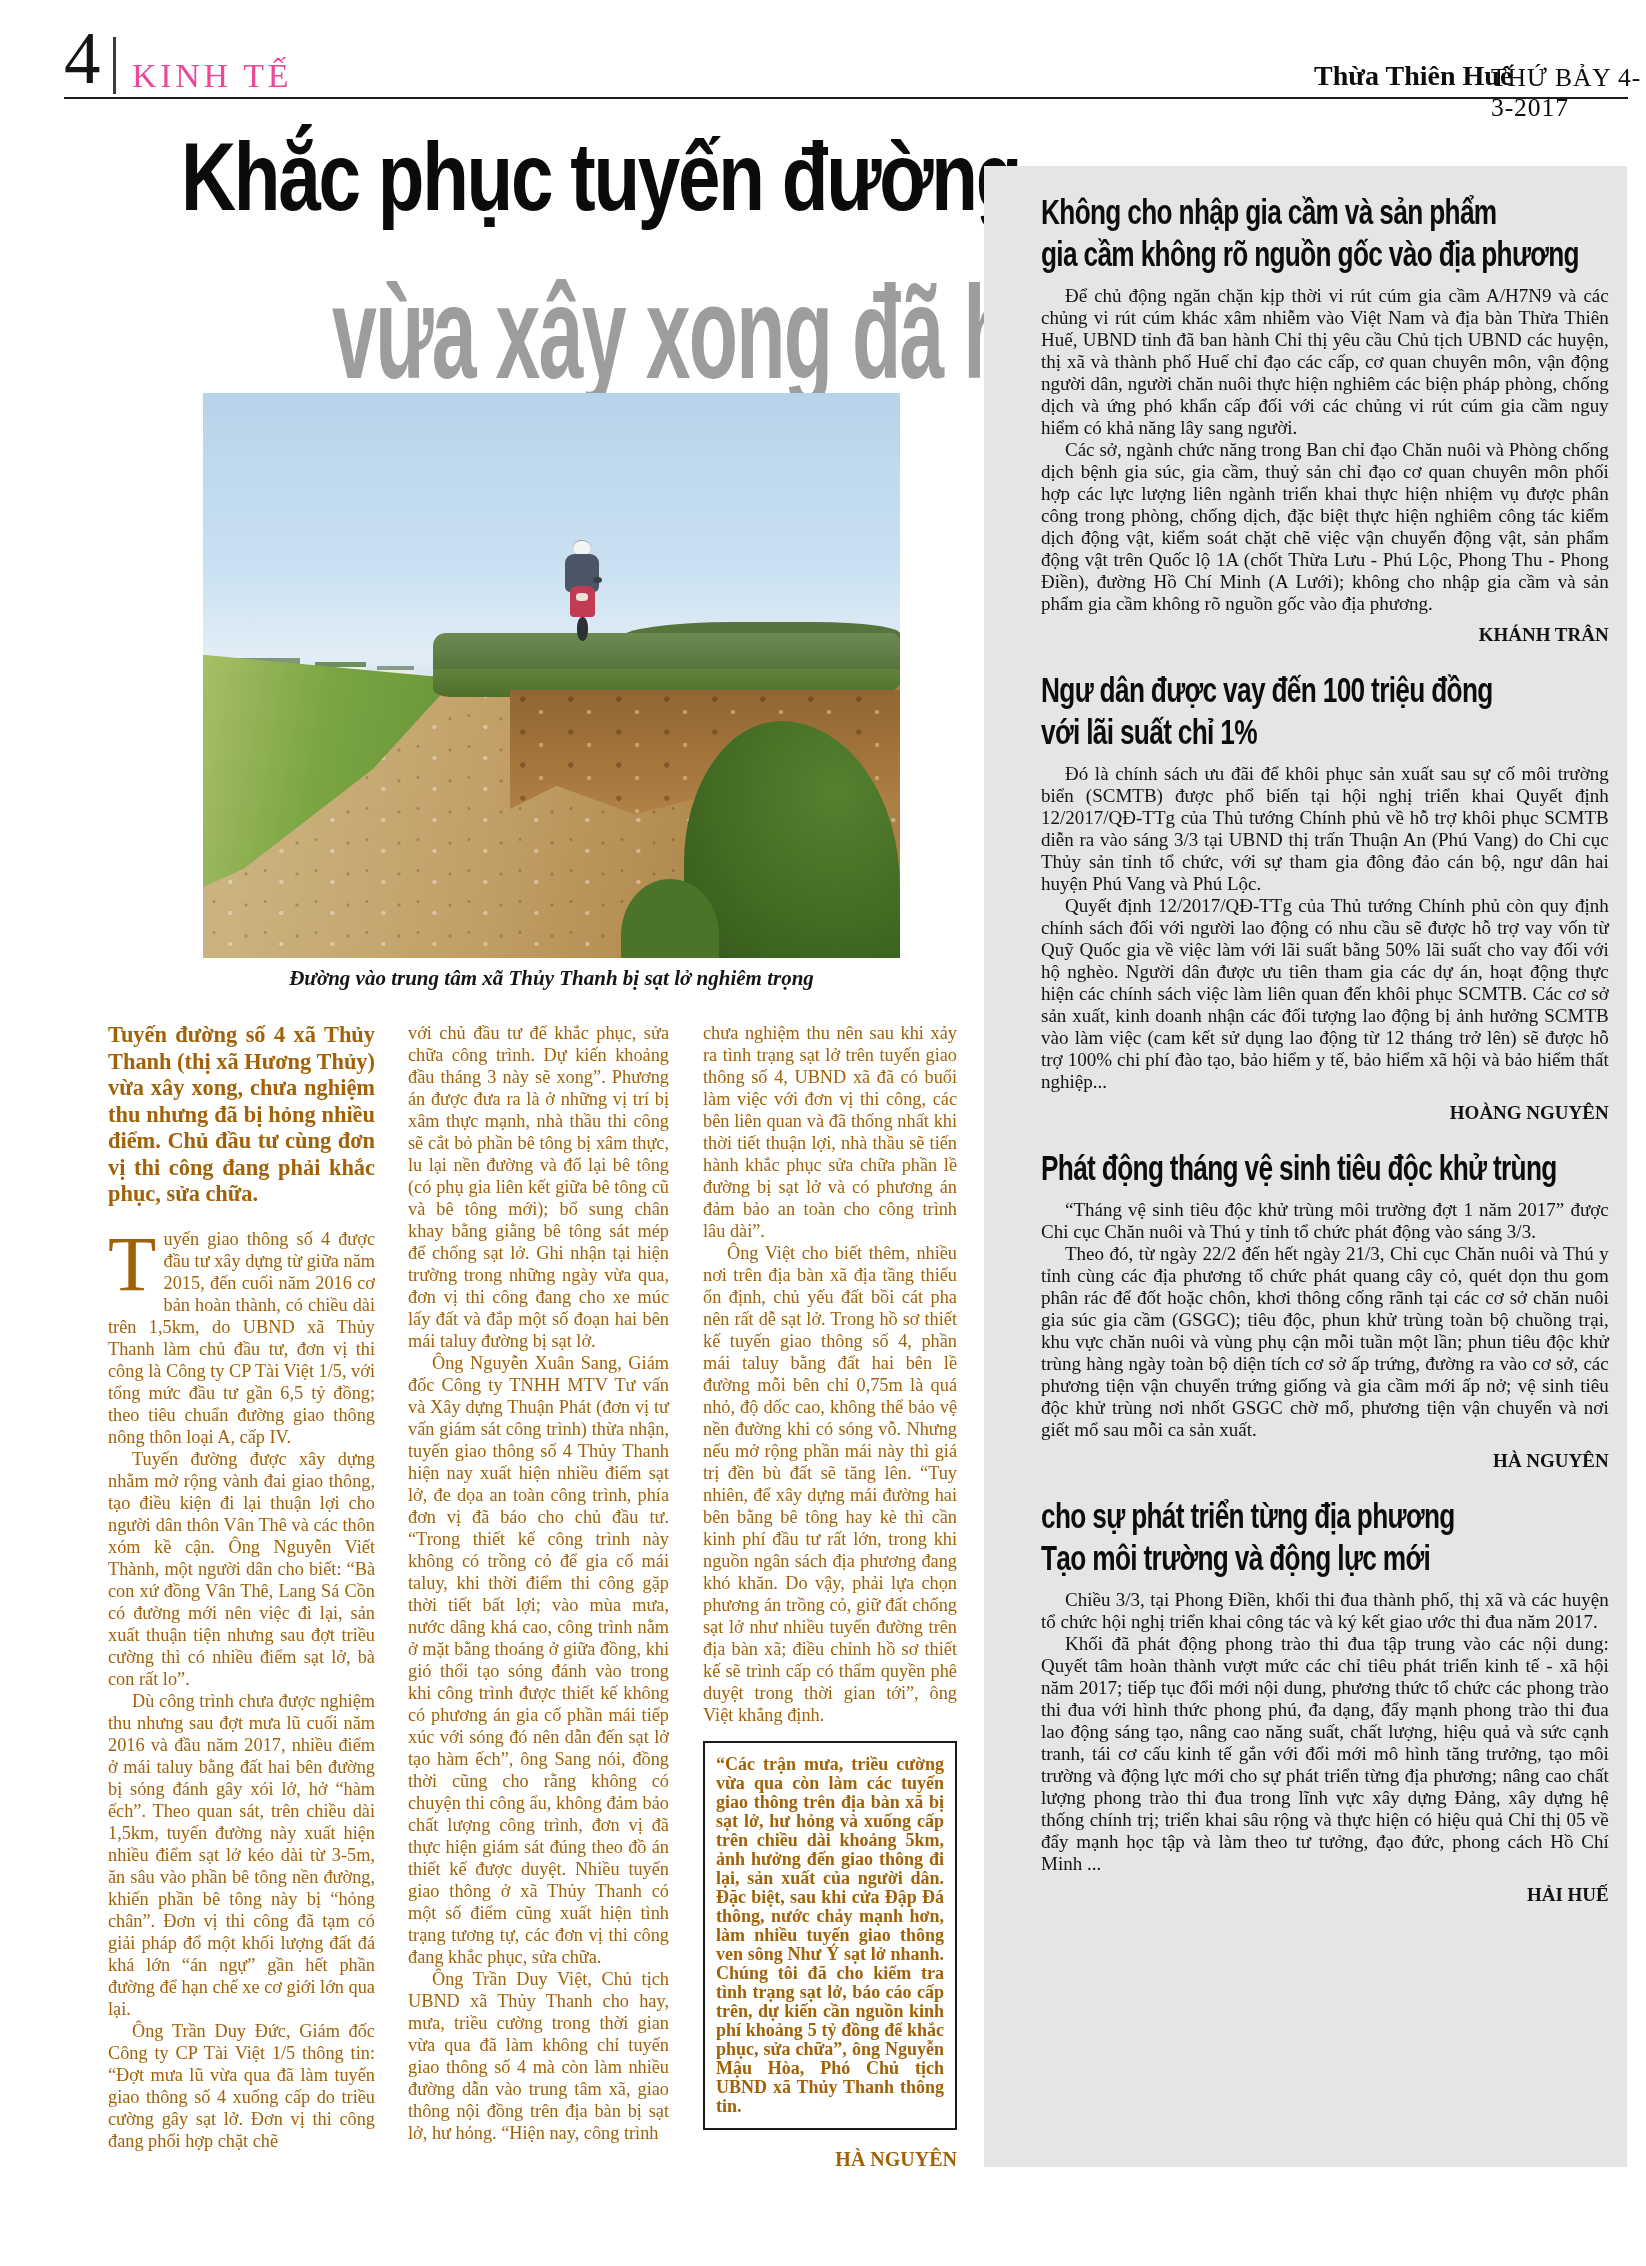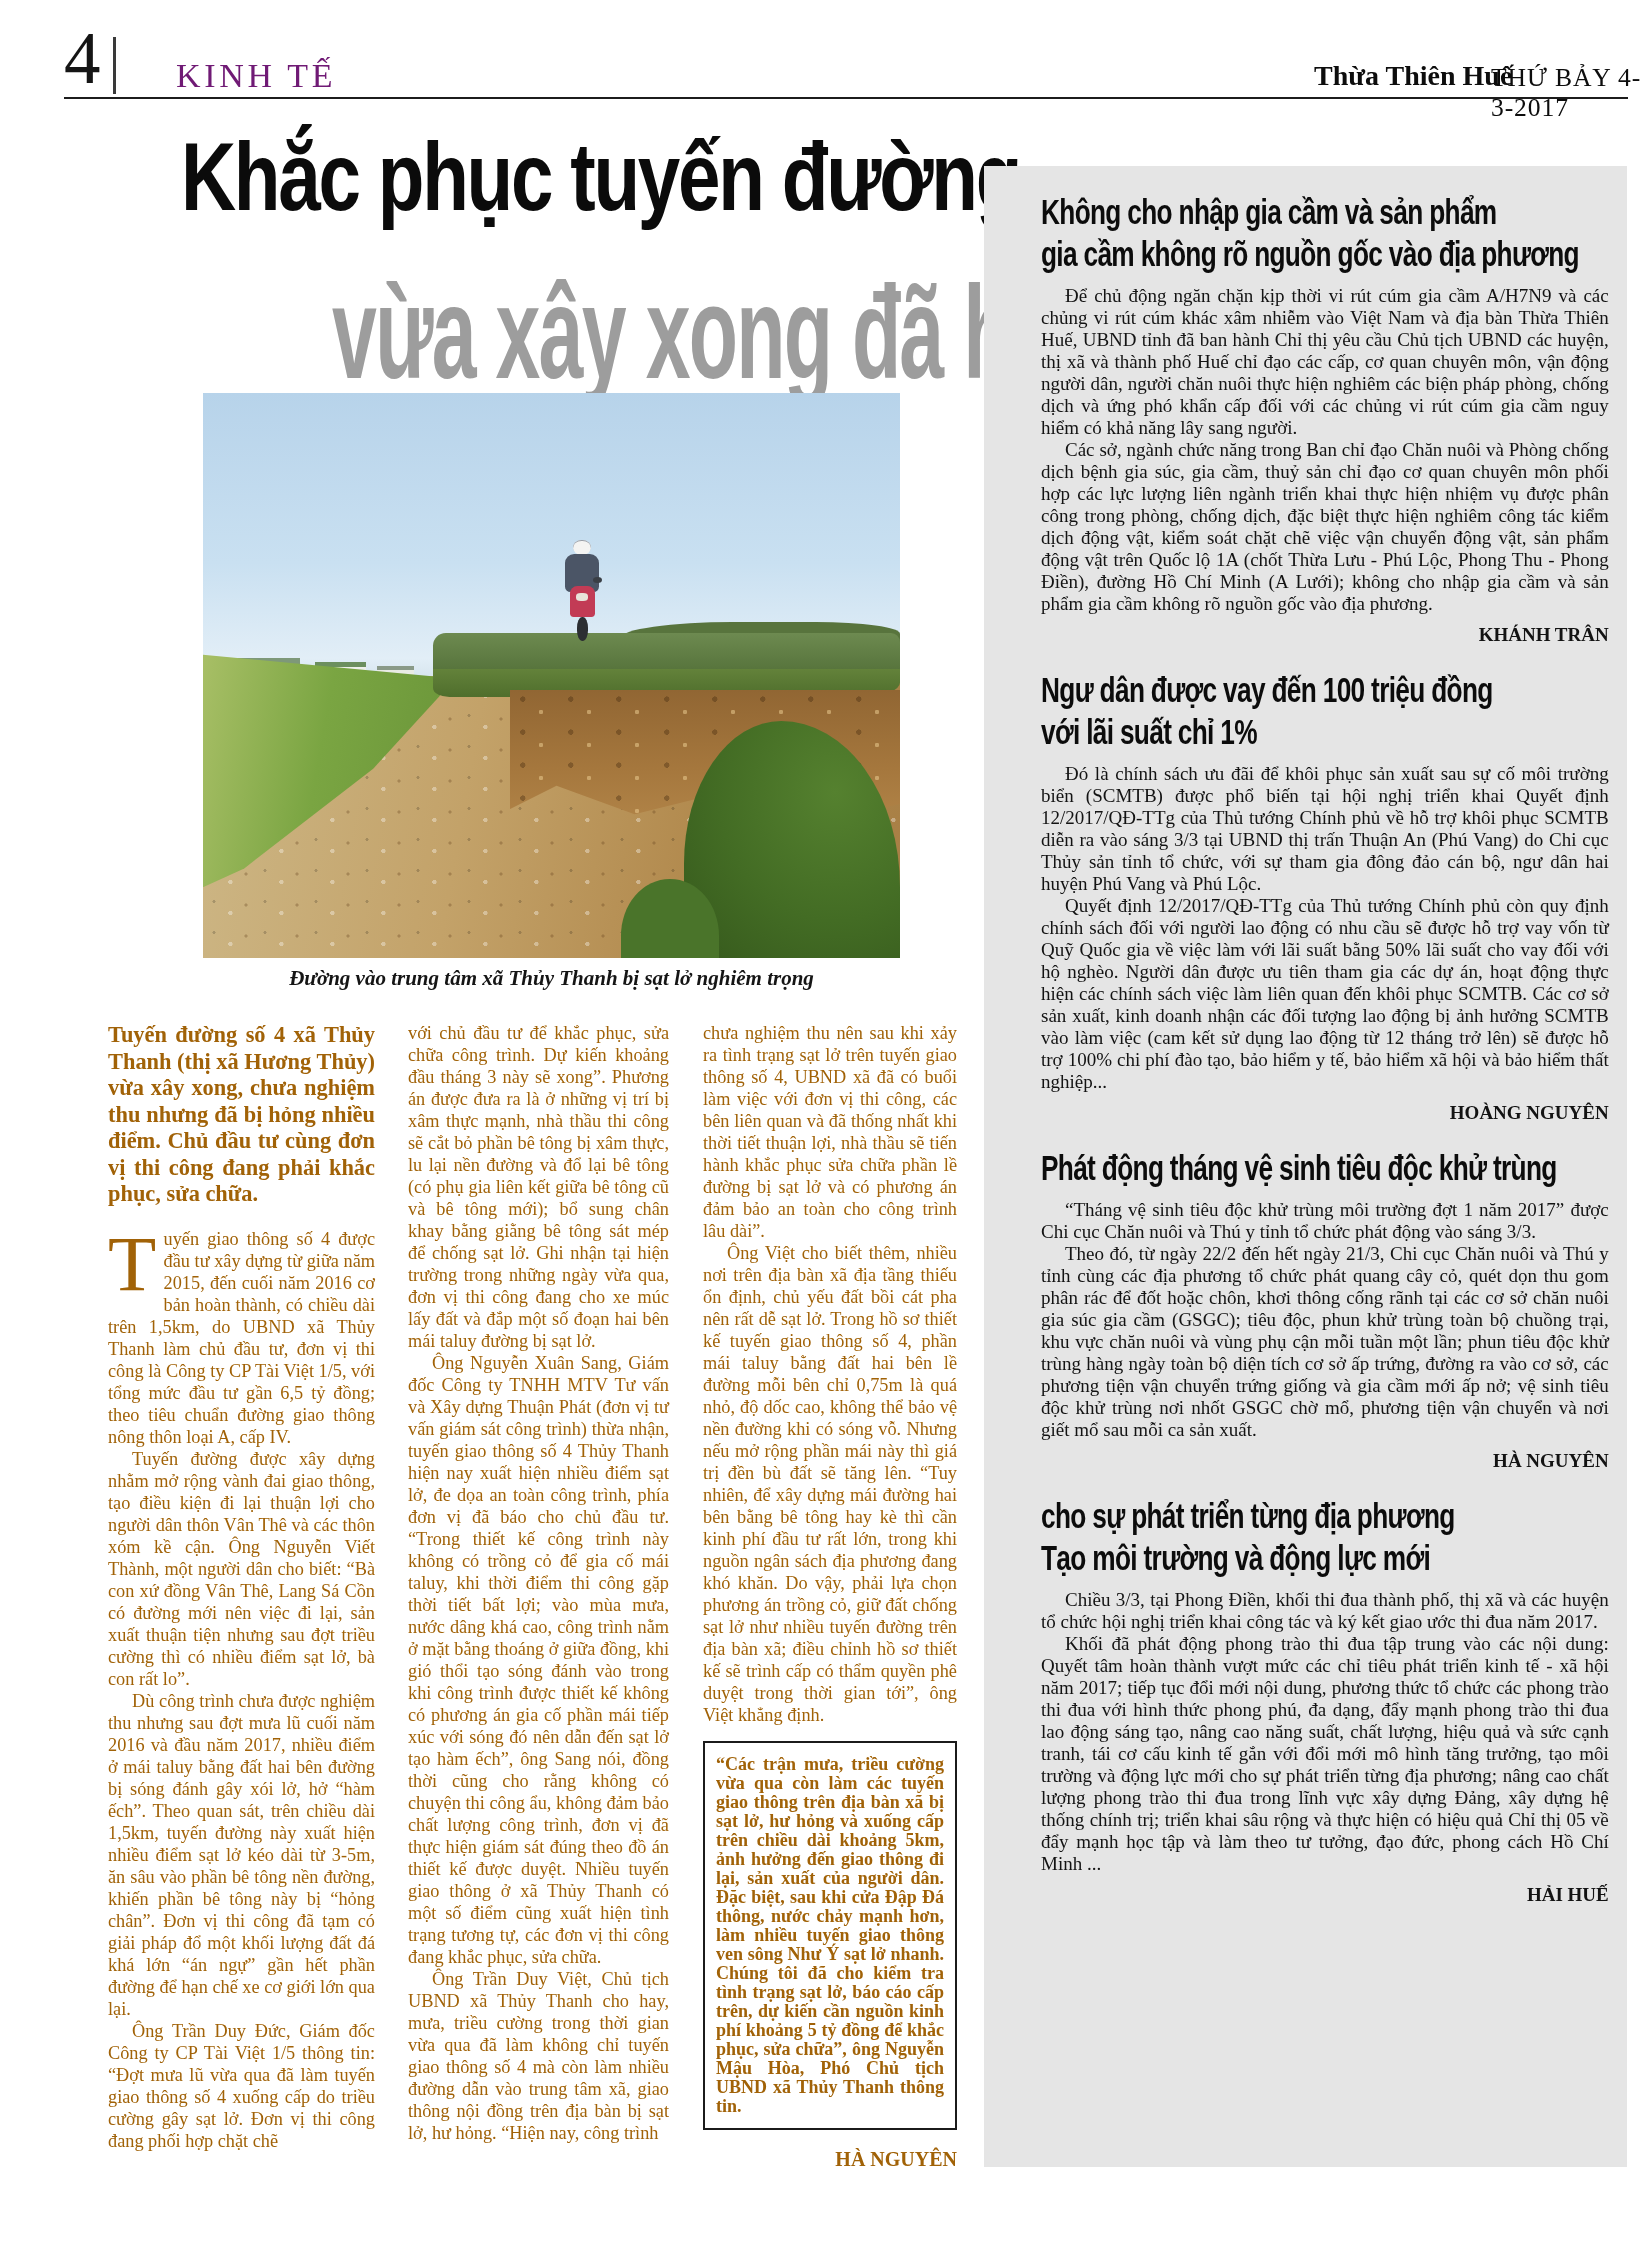--- a/index.html
+++ b/index.html
@@ -4,21 +4,21 @@
 <style>
   html,body { margin:0; padding:0; background:#fff; }
   .page {
     position:relative; width:1647px; height:2267px; background:#ffffff;
     font-family:"Liberation Serif", serif; color:#111; overflow:hidden;
   }
 
   
   .pagenum { position:absolute; left:64px; top:22px; font-size:73px; line-height:73px; font-family:"Liberation Serif",serif; color:#151515; }
   .hdr-divider { position:absolute; left:113px; top:37px; width:2.7px; height:57px; background:#3a3a3a; }
-  .section-name { position:absolute; left:132px; top:57px; font-size:34px; letter-spacing:3.7px; color:#701a75;margin-left:44px; }
+  .section-name { position:absolute; left:132px; top:57px; font-size:34px; letter-spacing:3.7px; color:#ec4899; }
   .brand { position:absolute; left:1314px; top:60px; font-size:28px; font-weight:bold; color:#0d0d0d; }
   .issue-date { position:absolute; left:1491px; top:63px; font-size:25.6px; letter-spacing:0.9px; color:#0d0d0d; }
   .header-rule { position:absolute; left:64px; top:97px; width:1564px; height:1.8px; background:#1c1c1c; }
 
   
   .headline { position:absolute; left:101px; top:122px; width:914px; text-align:center;
               font-family:"Liberation Sans", sans-serif; font-weight:bold; }
   .headline .l1 { line-height:110px; }
   .headline .l1 span { display:inline-block; font-size:91px; letter-spacing:-2.7px; color:#0b0b0b;
                        transform:scale(0.84,1.06); white-space:nowrap; }

